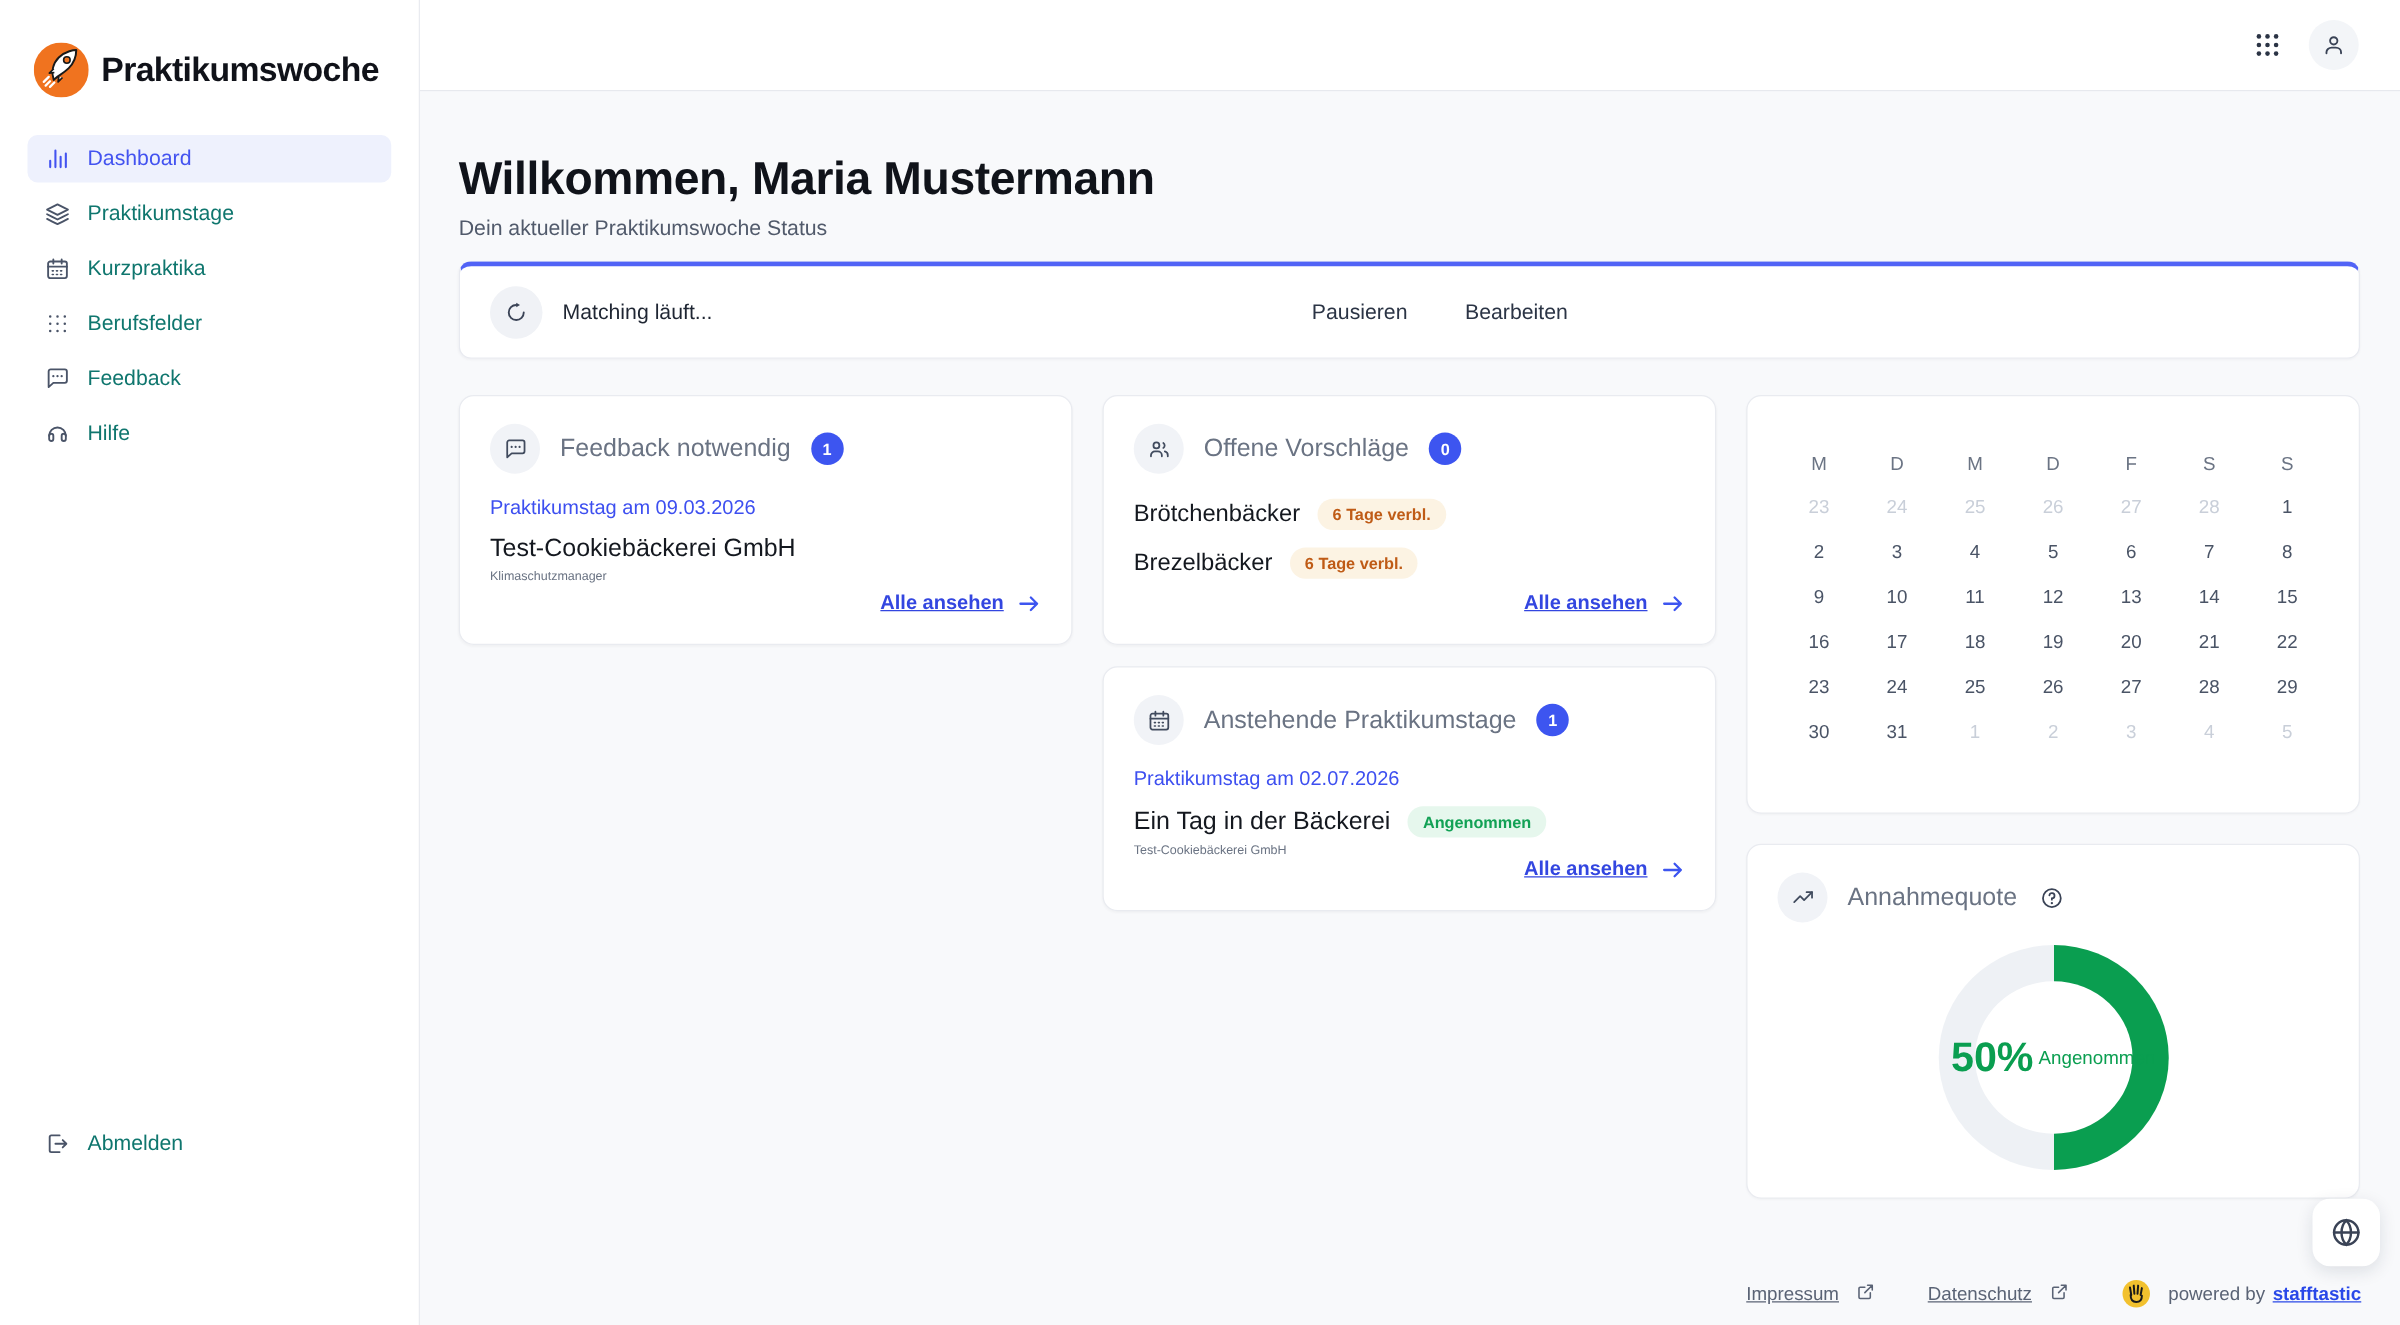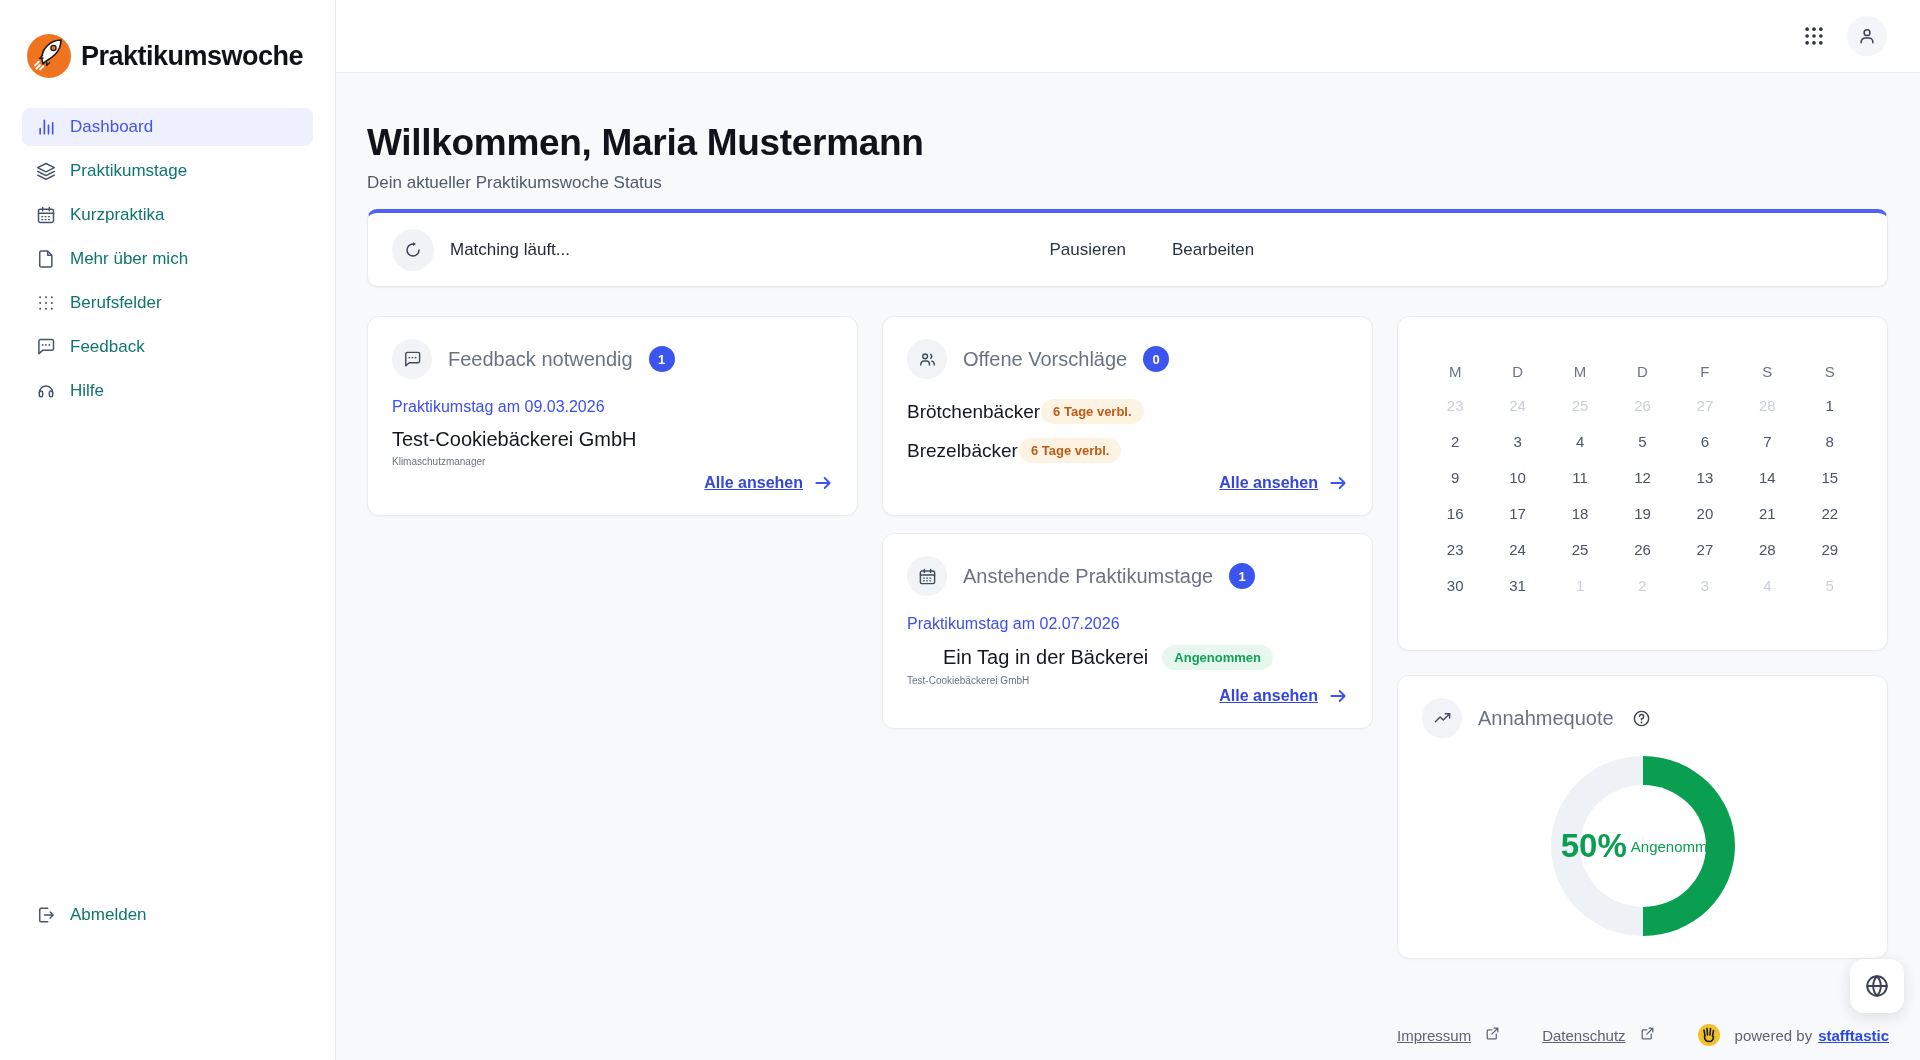--- a/index.html
+++ b/index.html
@@ -45,21 +45,21 @@
   .card-head { display:flex; align-items:center; gap:16px; }
   .icon-circle { width:40px; height:40px; border-radius:50%; background:#f1f3f7; display:flex; align-items:center; justify-content:center; flex-shrink:0; }
   .icon-circle svg { width:19px; height:19px; stroke:#414b5e; }
   .card-title { font-size:20px; color:#6a7383; font-weight:500; }
   .badge { min-width:26px; height:26px; padding:0 8px; border-radius:999px; background:#3d55f0; color:#fff; font-size:13px; font-weight:700; display:inline-flex; align-items:center; justify-content:center; }
   .card-link { font-size:16px; color:#3d4ff0; font-weight:500; text-decoration:none; margin-top:19px; display:inline-block; width:fit-content; cursor:pointer; }
   .card-company { font-size:20px; color:#14181f; font-weight:500; margin-top:12px; }
   .card-role { font-size:10px; color:#6a7383; margin-top:5px; }
   .view-all-row { margin-top:auto; display:flex; justify-content:flex-end; align-items:center; gap:10px; }
   .view-all { font-size:16px; font-weight:600; color:#3346e0; text-decoration:underline; cursor:pointer; }
-  .proposal-row { display:flex; align-items:center; gap:1px; margin-top:20px; }
+  .proposal-row { display:flex; align-items:center; gap:14px; margin-top:20px; }
   .proposal-name { font-size:19px; color:#14181f; font-weight:500; }
   .pill { font-size:13px; font-weight:600; padding:5px 12px; border-radius:999px; white-space:nowrap; }
   .pill-orange { background:#fcf3e3; color:#bf5b16; }
   .pill-green { background:#e6f7ed; color:#12a155; }
   .name-row { display:flex; align-items:center; gap:14px; margin-top:12px; }
   .h-card1 { height:200px; }
   .h-card2 { height:200px; margin-bottom:17px; }
   .h-card3 { height:196px; }
 
   
@@ -130,27 +130,20 @@
       </div>
       <div class="nav-item">
         <svg viewBox="0 0 24 24" fill="none" stroke-width="1.8" stroke-linecap="round">
             <rect x="3" y="5" width="18" height="16" rx="2"></rect>
             <path d="M3 10 H21 M8 3 V7 M16 3 V7"></path>
             <path d="M7 14 H8 M11 14 H12 M15 14 H16 M7 17.5 H8 M11 17.5 H12 M15 17.5 H16" stroke-width="1.6"></path>
           </svg>
         <span>Kurzpraktika</span>
       </div>
       <div class="nav-item">
-        <svg viewBox="0 0 24 24" fill="none" stroke-width="1.8" stroke-linejoin="round">
-            <path d="M6 2.5 H14 L19 7.5 V20 A1.5 1.5 0 0 1 17.5 21.5 H6 A1.5 1.5 0 0 1 4.5 20 V4 A1.5 1.5 0 0 1 6 2.5 Z"></path>
-            <path d="M14 2.5 V7.5 H19"></path>
-          </svg>
-        <span>Mehr über mich</span>
-      </div>
-      <div class="nav-item">
         <svg viewBox="0 0 24 24" fill="none" stroke-width="2.4" stroke-linecap="round">
             <path d="M5 5 h.01 M12 5 h.01 M19 5 h.01 M5 12 h.01 M12 12 h.01 M19 12 h.01 M5 19 h.01 M12 19 h.01 M19 19 h.01"></path>
           </svg>
         <span>Berufsfelder</span>
       </div>
       <div class="nav-item">
         <svg viewBox="0 0 24 24" fill="none" stroke-width="1.8" stroke-linecap="round" stroke-linejoin="round">
             <path d="M21 14 a2 2 0 0 1 -2 2 H8 L3.5 20 V5 a2 2 0 0 1 2 -2 H19 a2 2 0 0 1 2 2 Z"></path>
             <path d="M8 9.5 h.01 M12 9.5 h.01 M16 9.5 h.01" stroke-width="2.2"></path>
           </svg>
@@ -285,21 +278,21 @@
                     <rect x="3" y="5" width="18" height="16" rx="2"></rect>
                     <path d="M3 10 H21 M8 3 V7 M16 3 V7"></path>
                     <path d="M7 14 H8 M11 14 H12 M15 14 H16 M7 17.5 H8 M11 17.5 H12 M15 17.5 H16" stroke-width="1.6"></path>
                   </svg>
               </div>
               <span class="card-title">Anstehende Praktikumstage</span>
               <span class="badge">1</span>
             </div>
             <a class="card-link">Praktikumstag am 02.07.2026</a>
             <div class="name-row">
-              <span class="card-company" style="margin-top:0;margin-left:36px;">Ein Tag in der Bäckerei</span>
+              <span class="card-company" style="margin-top:0;">Ein Tag in der Bäckerei</span>
               <span class="pill pill-green">Angenommen</span>
             </div>
             <div class="card-role">Test-Cookiebäckerei GmbH</div>
             <div class="view-all-row">
               <span class="view-all">Alle ansehen</span>
               <svg width="20" height="20" viewBox="0 0 24 24" fill="none" stroke="#3d55f0" stroke-width="2.2" stroke-linecap="round" stroke-linejoin="round">
                   <path d="M4 12 H20 M14 6 L20 12 L14 18"></path>
                 </svg>
             </div>
           </div>

